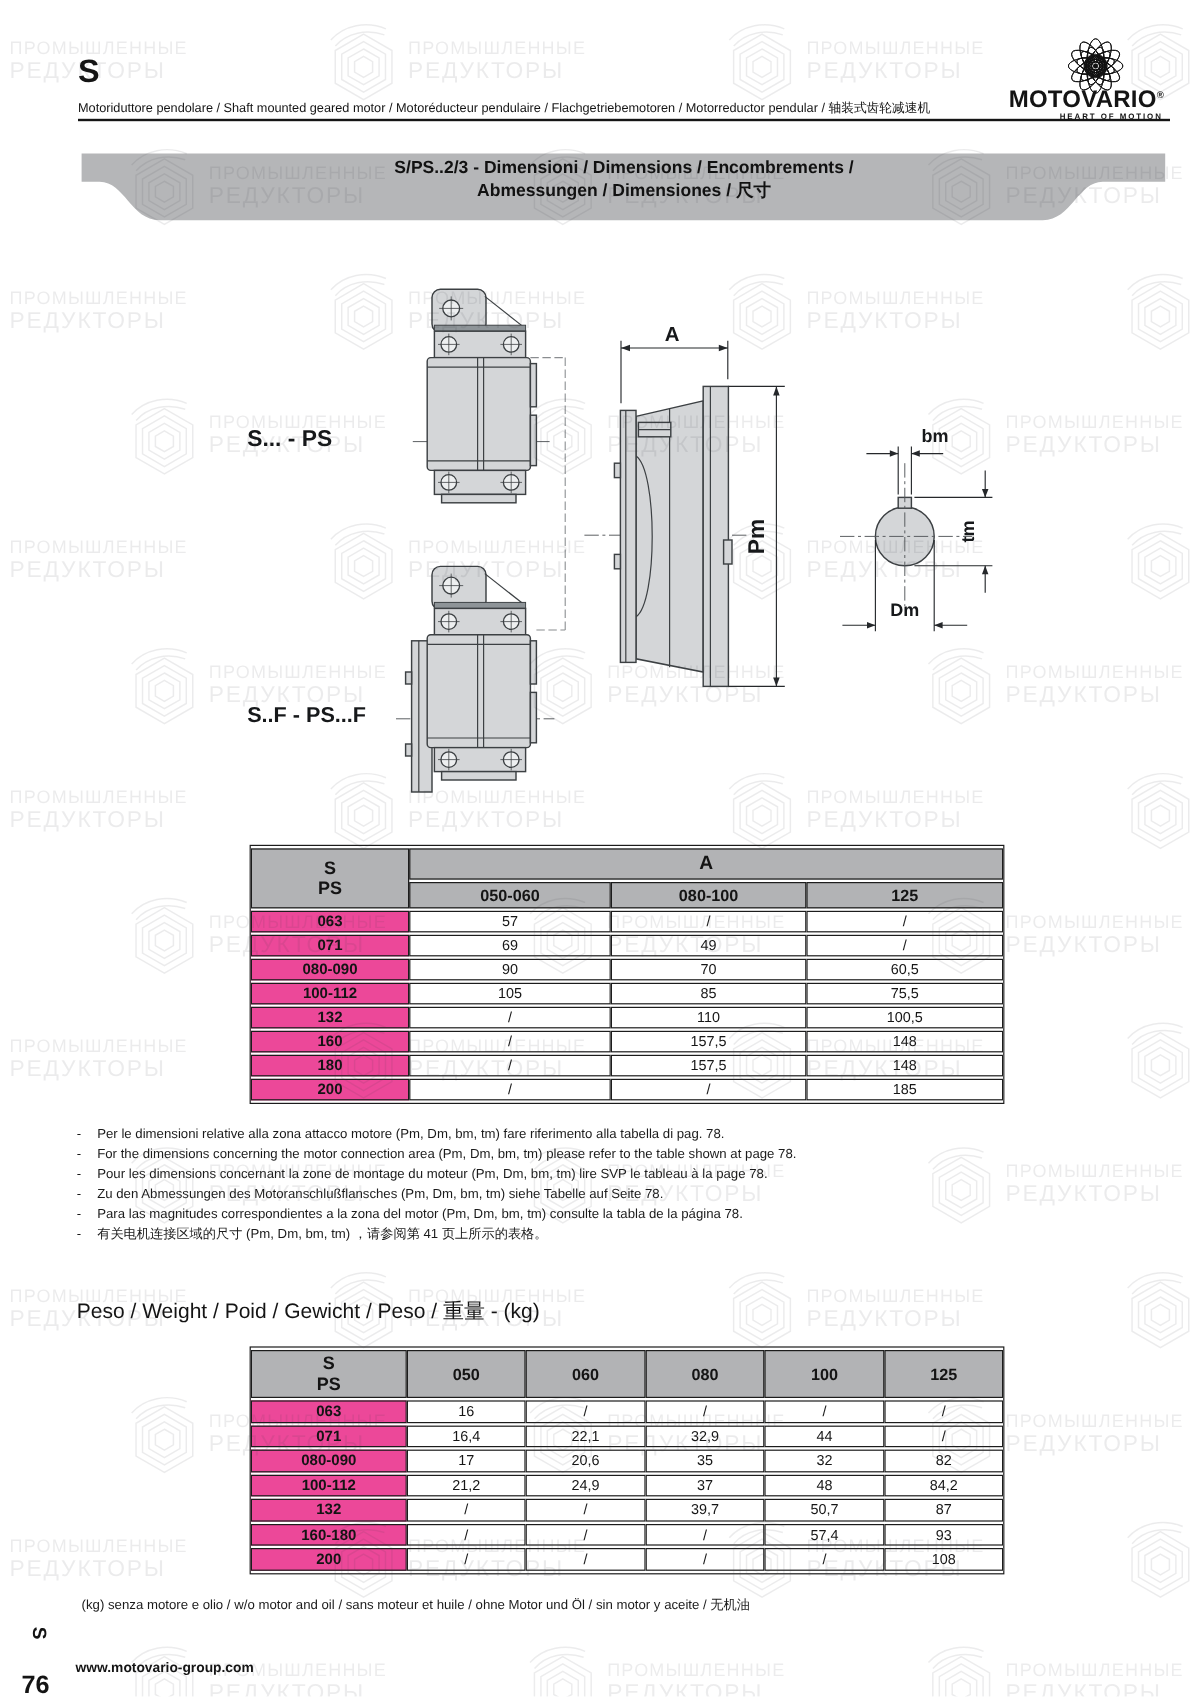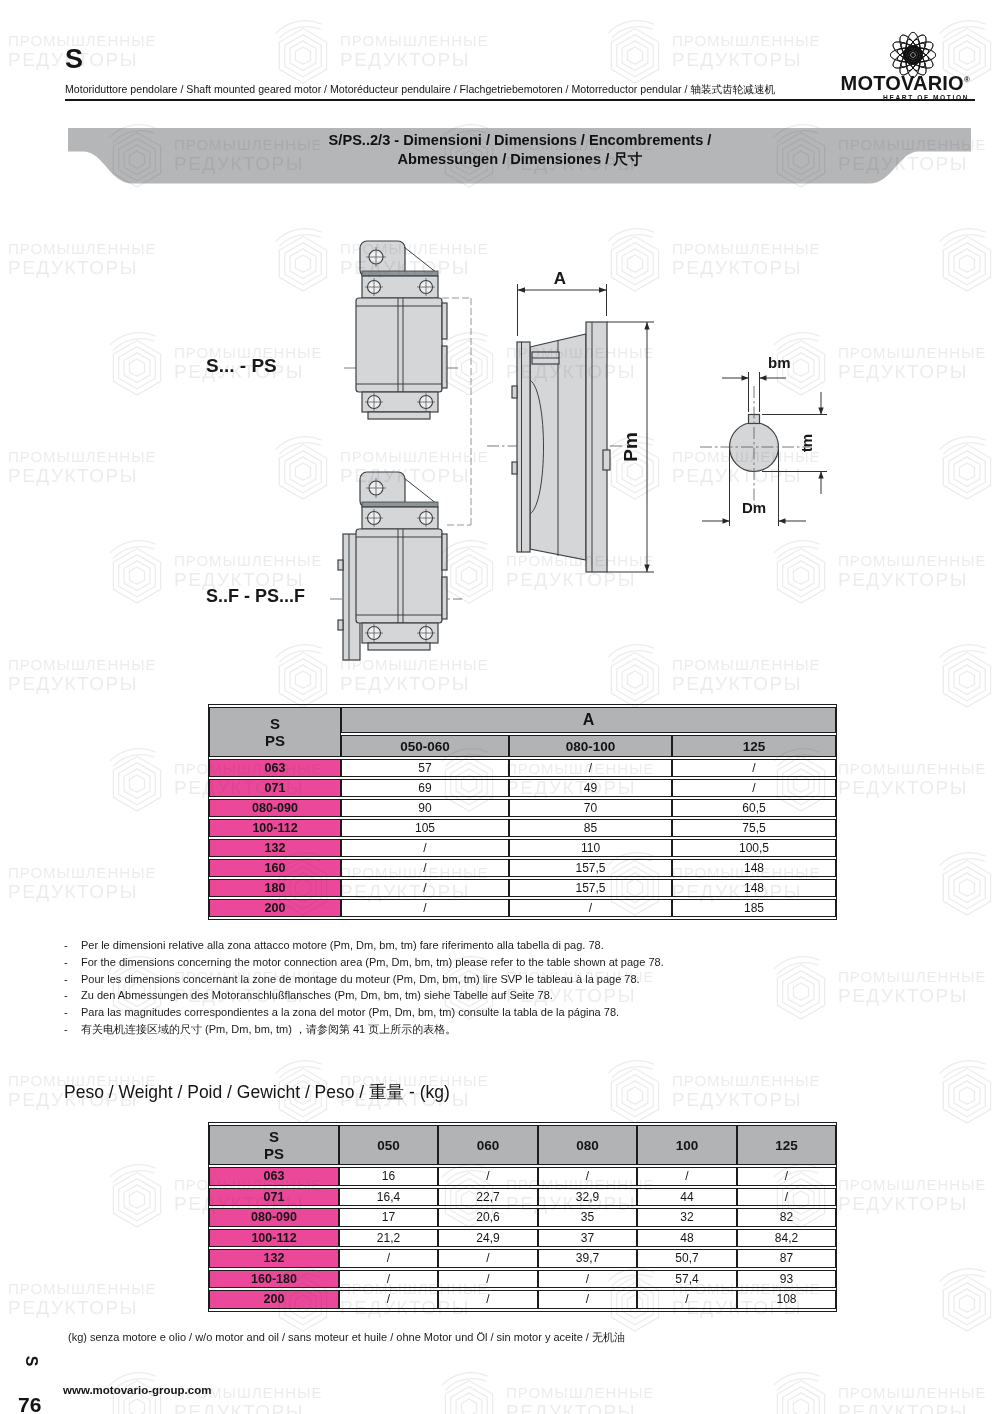--- a/index.html
+++ b/index.html
@@ -418,21 +418,21 @@
           <th class="rlabel">063</th>
           <td>16</td>
           <td>/</td>
           <td>/</td>
           <td>/</td>
           <td>/</td>
         </tr>
         <tr>
           <th class="rlabel">071</th>
           <td>16,4</td>
-          <td>22,7</td>
+          <td>22,1</td>
           <td>32,9</td>
           <td>44</td>
           <td>/</td>
         </tr>
         <tr>
           <th class="rlabel">080-090</th>
           <td>17</td>
           <td>20,6</td>
           <td>35</td>
           <td>32</td>

